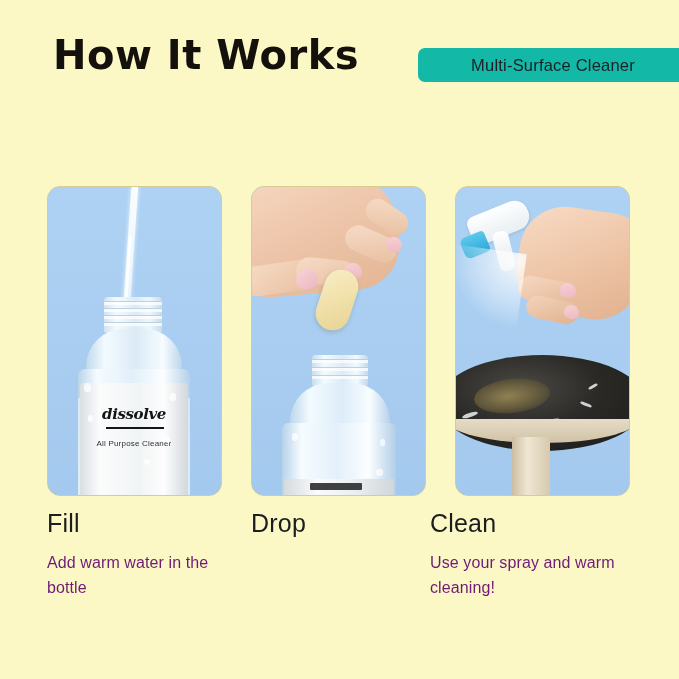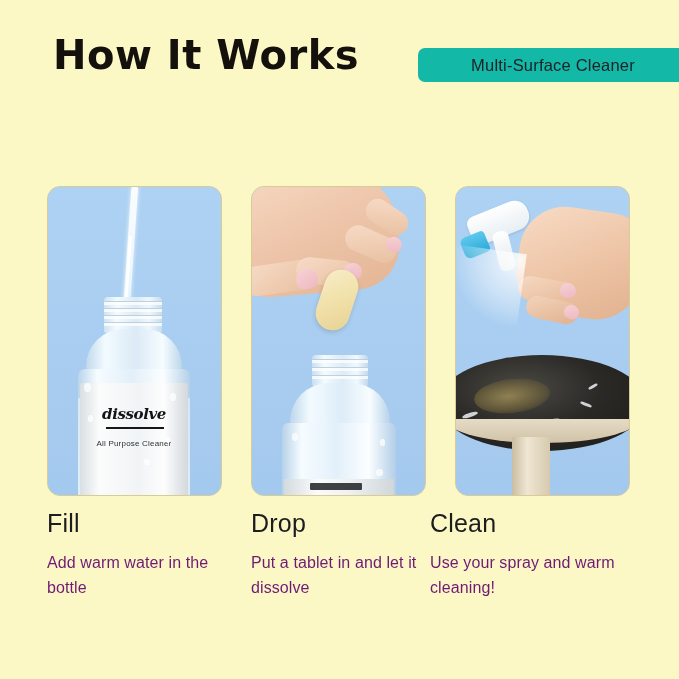--- a/index.html
+++ b/index.html
@@ -510,21 +510,20 @@
 
   <div class="captions">
 
     <div class="caption c1">
       <div class="caption-title">Fill</div>
       <div class="caption-body">Add warm water in the bottle</div>
     </div>
 
     <div class="caption c2">
       <div class="caption-title">Drop</div>
-      <div class="caption-body">Put a tablet in and let it dissolve</div>
     </div>
 
     <div class="caption c3">
       <div class="caption-title">Clean</div>
       <div class="caption-body">Use your spray and warm cleaning!</div>
     </div>
 
   </div>
 
 </div>

